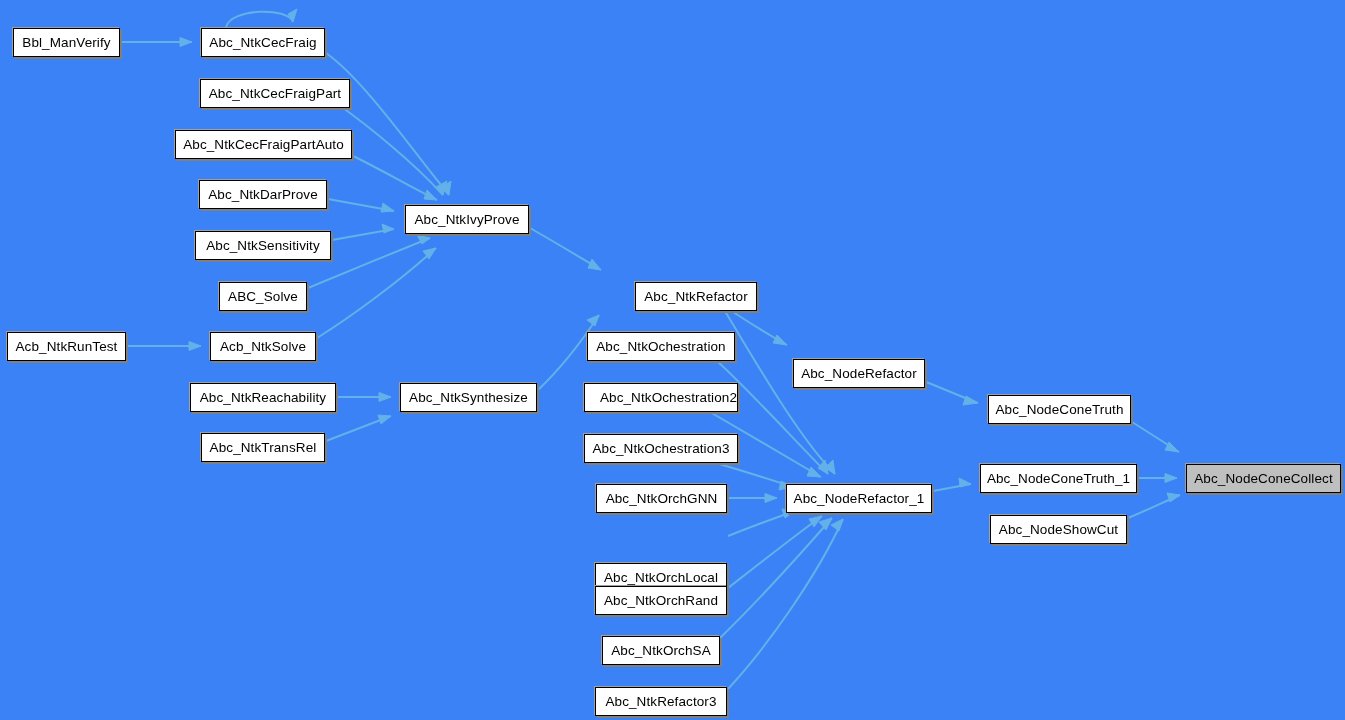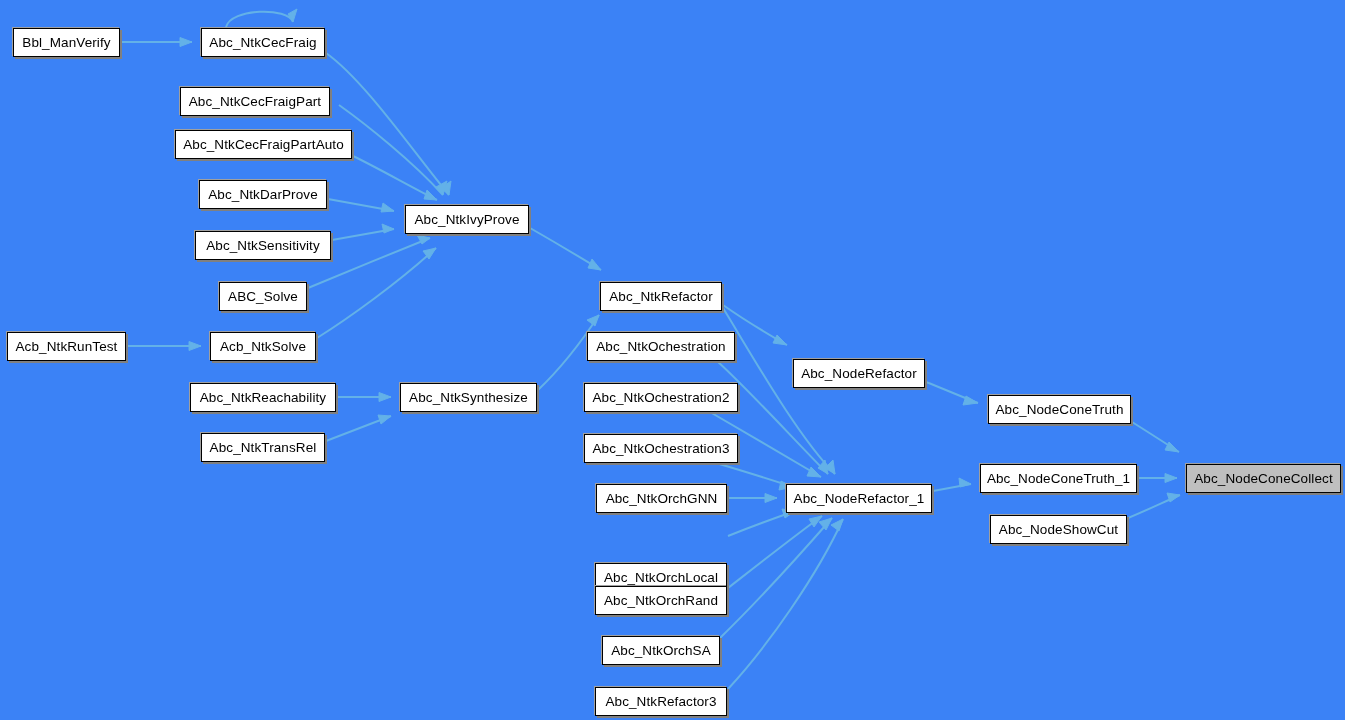--- a/index.html
+++ b/index.html
@@ -165,60 +165,60 @@
         <path d="M1180,495 L1167,493 L1170,502 Z" fill="#63b1e8" stroke="#63b1e8" stroke-width="1"></path>
       </g>
     </svg>
   <div id="node-layer">
       <div class="node" style="left: 13px; top: 28px; width: 107px; height: 29px;">
         <span>Bbl_ManVerify</span>
       </div>
       <div class="node" style="left: 201px; top: 28px; width: 124px; height: 29px;">
         <span>Abc_NtkCecFraig</span>
       </div>
-      <div class="node" style="left: 180px; top: 79px; width: 150px; height: 29px; margin-top: 8px;">
+      <div class="node" style="left: 200px; top: 79px; width: 150px; height: 29px;">
         <span>Abc_NtkCecFraigPart</span>
       </div>
       <div class="node" style="left: 175px; top: 130px; width: 177px; height: 29px;">
         <span>Abc_NtkCecFraigPartAuto</span>
       </div>
       <div class="node" style="left: 199px; top: 180px; width: 128px; height: 29px;">
         <span>Abc_NtkDarProve</span>
       </div>
       <div class="node" style="left: 405px; top: 205px; width: 124px; height: 29px;">
         <span>Abc_NtkIvyProve</span>
       </div>
       <div class="node" style="left: 195px; top: 231px; width: 136px; height: 29px;">
         <span>Abc_NtkSensitivity</span>
       </div>
       <div class="node" style="left: 219px; top: 282px; width: 88px; height: 29px;">
         <span>ABC_Solve</span>
       </div>
-      <div class="node" style="left: 600px; top: 282px; width: 122px; height: 29px; align-items: center;">
+      <div class="node" style="left: 635px; top: 282px; width: 122px; height: 29px; align-items: center;">
         <span>Abc_NtkRefactor</span>
       </div>
       <div class="node" style="left: 7px; top: 332px; width: 119px; height: 29px;">
         <span>Acb_NtkRunTest</span>
       </div>
       <div class="node" style="left: 210px; top: 332px; width: 106px; height: 29px;">
         <span>Acb_NtkSolve</span>
       </div>
       <div class="node" style="left: 587px; top: 332px; width: 148px; height: 29px;">
         <span>Abc_NtkOchestration</span>
       </div>
       <div class="node" style="left: 793px; top: 359px; width: 132px; height: 29px;">
         <span>Abc_NodeRefactor</span>
       </div>
       <div class="node" style="left: 190px; top: 383px; width: 146px; height: 29px;">
         <span>Abc_NtkReachability</span>
       </div>
       <div class="node" style="left: 400px; top: 383px; width: 137px; height: 29px;">
         <span>Abc_NtkSynthesize</span>
       </div>
-      <div class="node" style="left: 584px; top: 383px; width: 154px; height: 29px;">
+      <div class="node" style="left: 584px; top: 383px; width: 154px; height: 29px; justify-content: flex-end;">
         <span>Abc_NtkOchestration2</span>
       </div>
       <div class="node" style="left: 988px; top: 395px; width: 143px; height: 29px;">
         <span>Abc_NodeConeTruth</span>
       </div>
       <div class="node" style="left: 201px; top: 433px; width: 124px; height: 29px;">
         <span>Abc_NtkTransRel</span>
       </div>
       <div class="node" style="left: 584px; top: 434px; width: 154px; height: 29px;">
         <span>Abc_NtkOchestration3</span>

